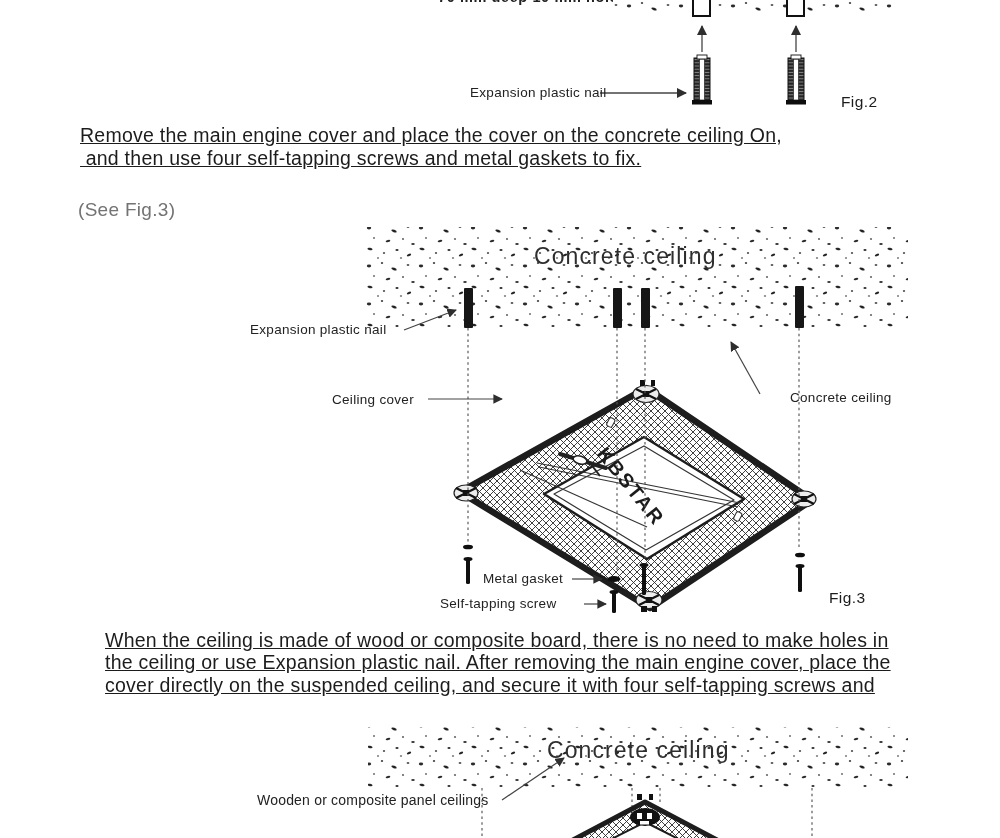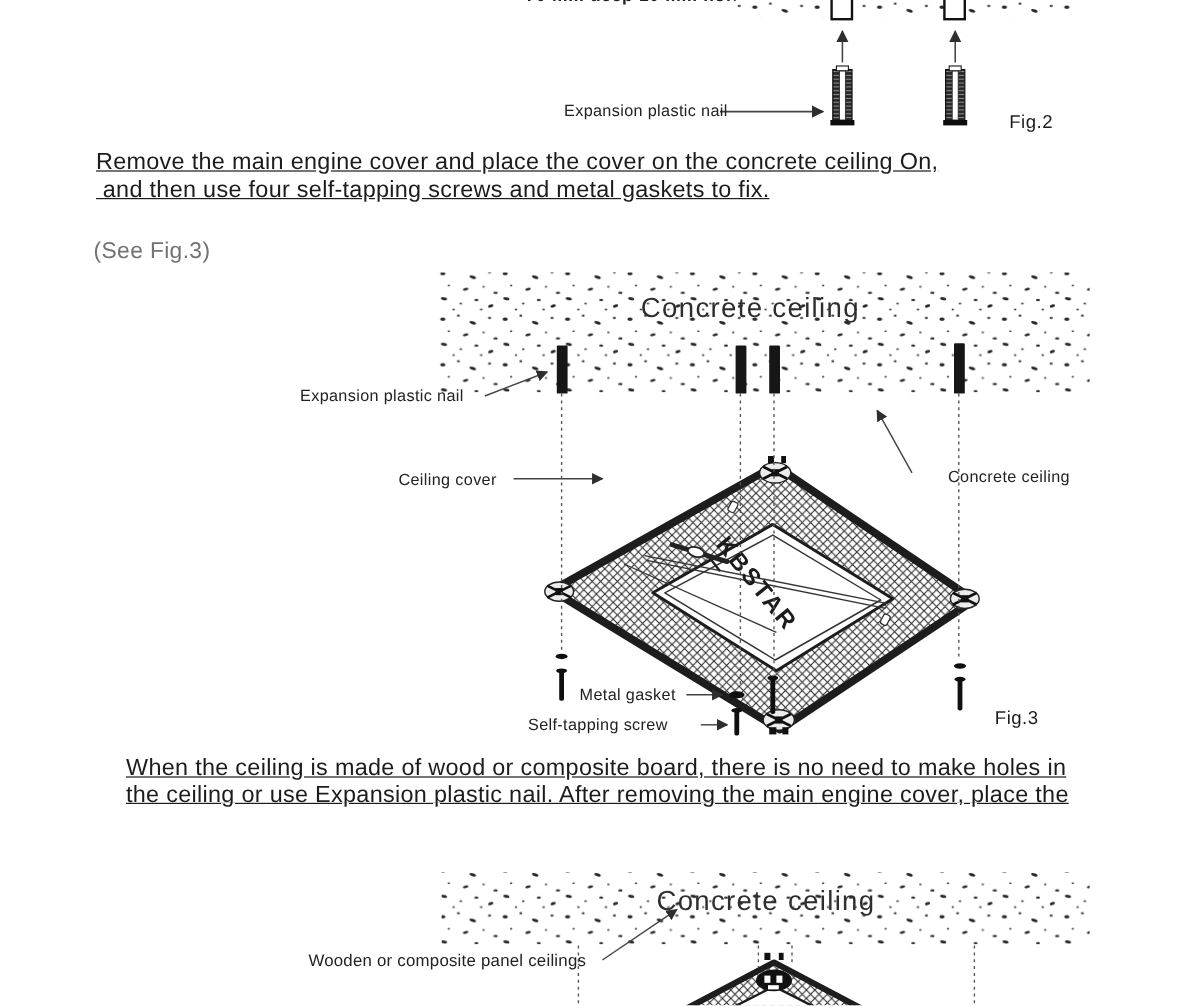--- a/index.html
+++ b/index.html
@@ -190,20 +190,21 @@
 
     <line x1="584" y1="382" x2="606" y2="382" stroke="#444" stroke-width="1.2" marker-end="url(#arr)"></line>
     <text class="lbl" x="440" y="386">Self-tapping screw</text>
 
     <text class="cap" x="829" y="381">Fig.3</text>
   </svg>
 
   <div class="abs para" style="left:70px;top:629px;line-height:22.3px;margin-left:35px;">
     <span class="p2line">When the ceiling is made of wood or composite board, there is no need to make holes in</span>
     <span class="p2line">the ceiling or use Expansion plastic nail. After removing the main engine cover, place the</span>
+    <span class="p2line">cover directly on the suspended ceiling, and secure it with four self-tapping screws and</span>
   </div>
 
   <svg width="1000" height="118" style="top:720px">
     <rect x="368" y="7" width="577" height="60" fill="url(#stip)"></rect>
     <text class="title" x="547" y="38">Concrete ceiling</text>
 
     <g stroke="#555" stroke-width="1.15" stroke-dasharray="2.5 3.2">
       <line x1="482" y1="68" x2="482" y2="118"></line>
       <line x1="632" y1="68" x2="632" y2="86"></line>
       <line x1="660" y1="68" x2="660" y2="84"></line>

